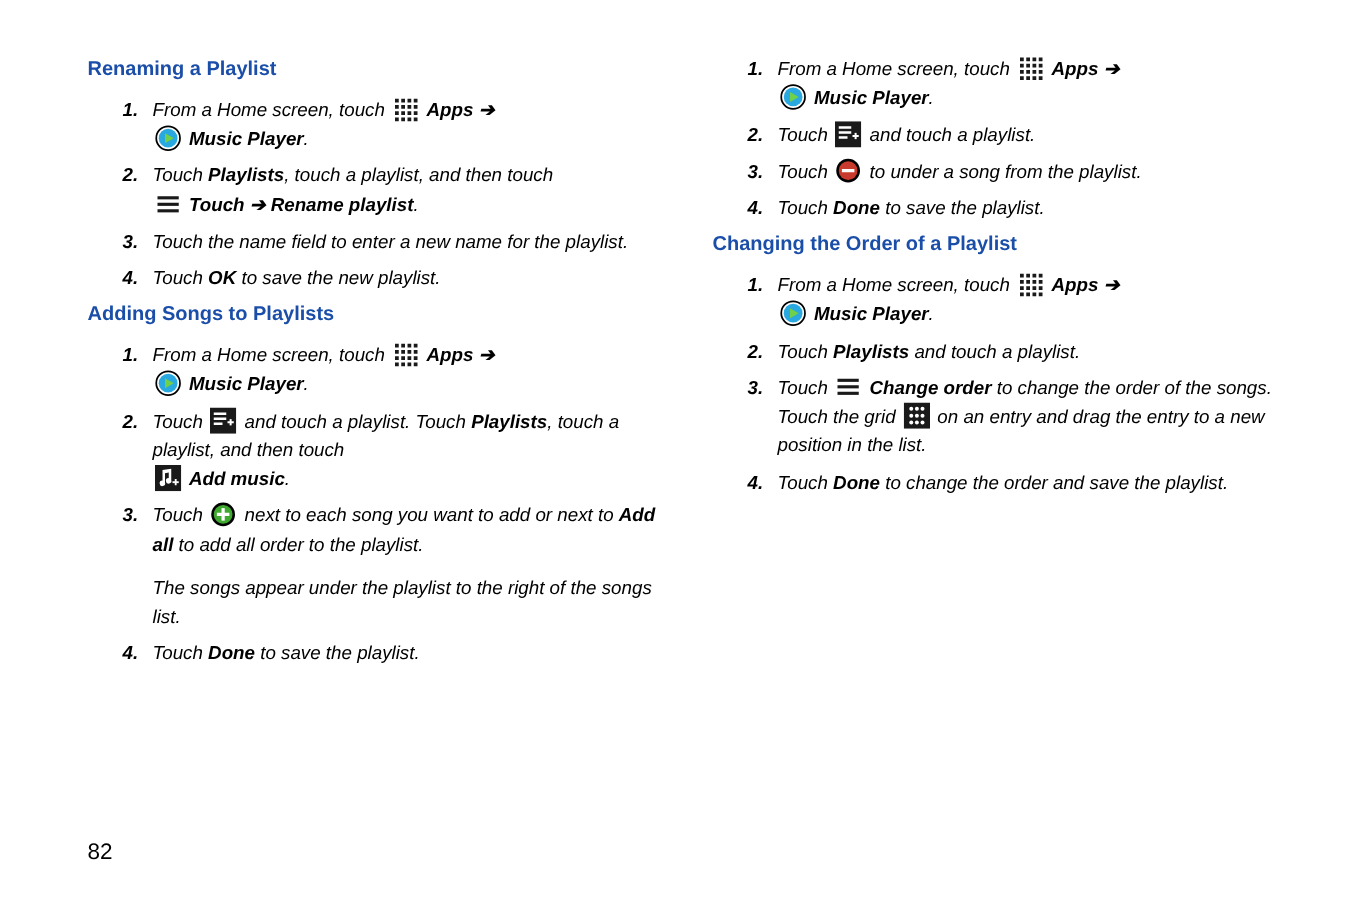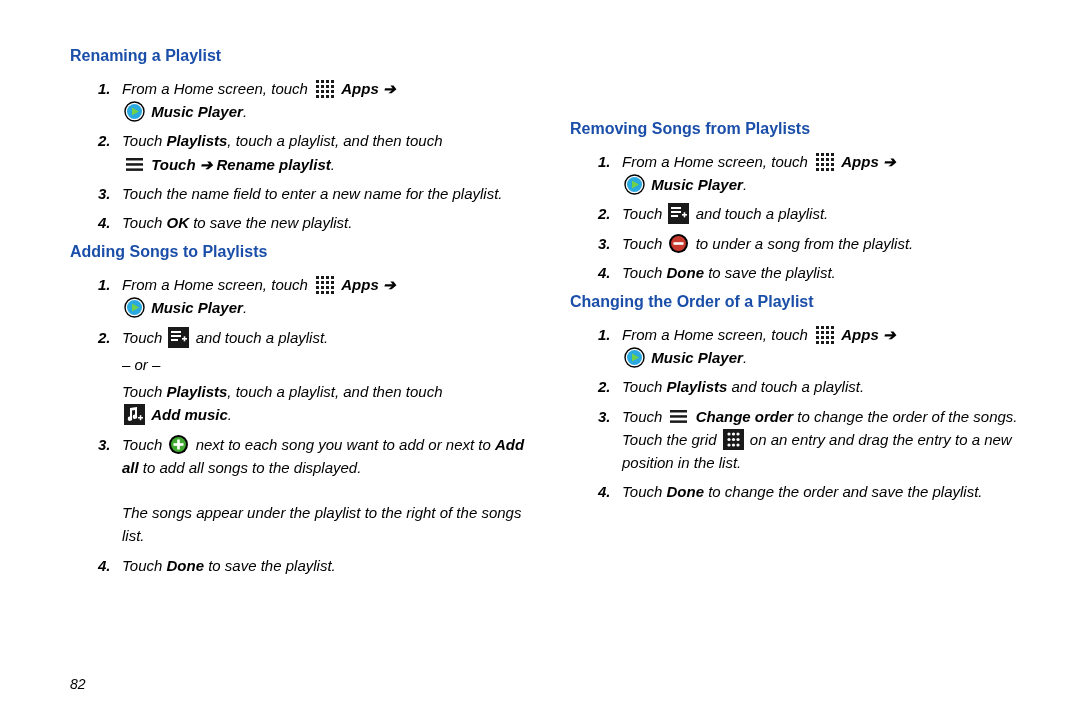--- a/index.html
+++ b/index.html
@@ -8,21 +8,20 @@
     font-family: Arial, Helvetica, sans-serif;
     background: #fff;
     width: 1080px;
     height: 720px;
     overflow: hidden;
   }
   .page {
     display: flex;
     padding: 40px 50px 20px 70px;
     gap: 40px;
-    align-items: center;
   }
   .col {
     flex: 1;
     font-size: 15px;
     line-height: 1.55;
   }
   .heading {
     color: #1a4ea8;
     font-weight: bold;
     font-size: 16px;
@@ -53,22 +52,21 @@
     display: inline-block;
     vertical-align: -5px;
     width: 21px;
     height: 21px;
     margin: 0 2px;
   }
   .pagenum {
     position: absolute;
     bottom: 28px;
     left: 70px;
-    font-size: 14px;
-    font-style: italic;
+    font-size: 18px;
   }
   svg { display: block; }
 </style>
 </head>
 <body>
 
 <svg width="0" height="0" style="position:absolute">
   <defs>
     <g id="apps-grid">
       <rect x="0" y="0" width="21" height="21" fill="#fff" stroke="#000" stroke-width="0"></rect>
@@ -190,44 +188,42 @@
               <use href="#music-player"></use>
             </svg></span>
         <span class="b">Music Player</span><span>.</span>
       </li>
       <li>
         <span>Touch </span>
         <span class="ico"><svg width="21" height="21">
               <use href="#playlist-add"></use>
             </svg></span>
         <span> and touch a playlist.</span>
-        <div style="margin:4px 0">– or –</div>
         <span>Touch </span><span class="b">Playlists</span><span>, touch a playlist, and then touch</span><br>
         <span class="ico"><svg width="21" height="21">
               <use href="#music-note-add"></use>
             </svg></span>
         <span class="b">Add music</span><span>.</span>
       </li>
       <li>
         <span>Touch </span>
         <span class="ico"><svg width="21" height="21">
               <use href="#plus-circle"></use>
             </svg></span>
-        <span> next to each song you want to add or next to </span><span class="b">Add all</span><span> to add all songs to the displayed.</span>
-        <div style="margin-top:22px">The songs appear under the playlist to the right of the songs list.</div>
+        <span> next to each song you want to add or next to </span><span class="b">Add all</span><span> to add all order to the playlist.</span>
+        <div style="margin-top:11px">The songs appear under the playlist to the right of the songs list.</div>
       </li>
       <li>
         <span>Touch </span><span class="b">Done</span><span> to save the playlist.</span>
       </li>
     </ol>
   </div>
 
   <div class="col">
 
-    <div class="heading">Removing Songs from Playlists</div>
     <ol class="steps">
       <li>
         <span>From a Home screen, touch</span>
         <span class="ico"><svg width="21" height="21">
               <use href="#apps-grid"></use>
             </svg></span>
         <span class="b">Apps</span>
         <span class="b">➔</span><br>
         <span class="ico"><svg width="21" height="21">
               <use href="#music-player"></use>

